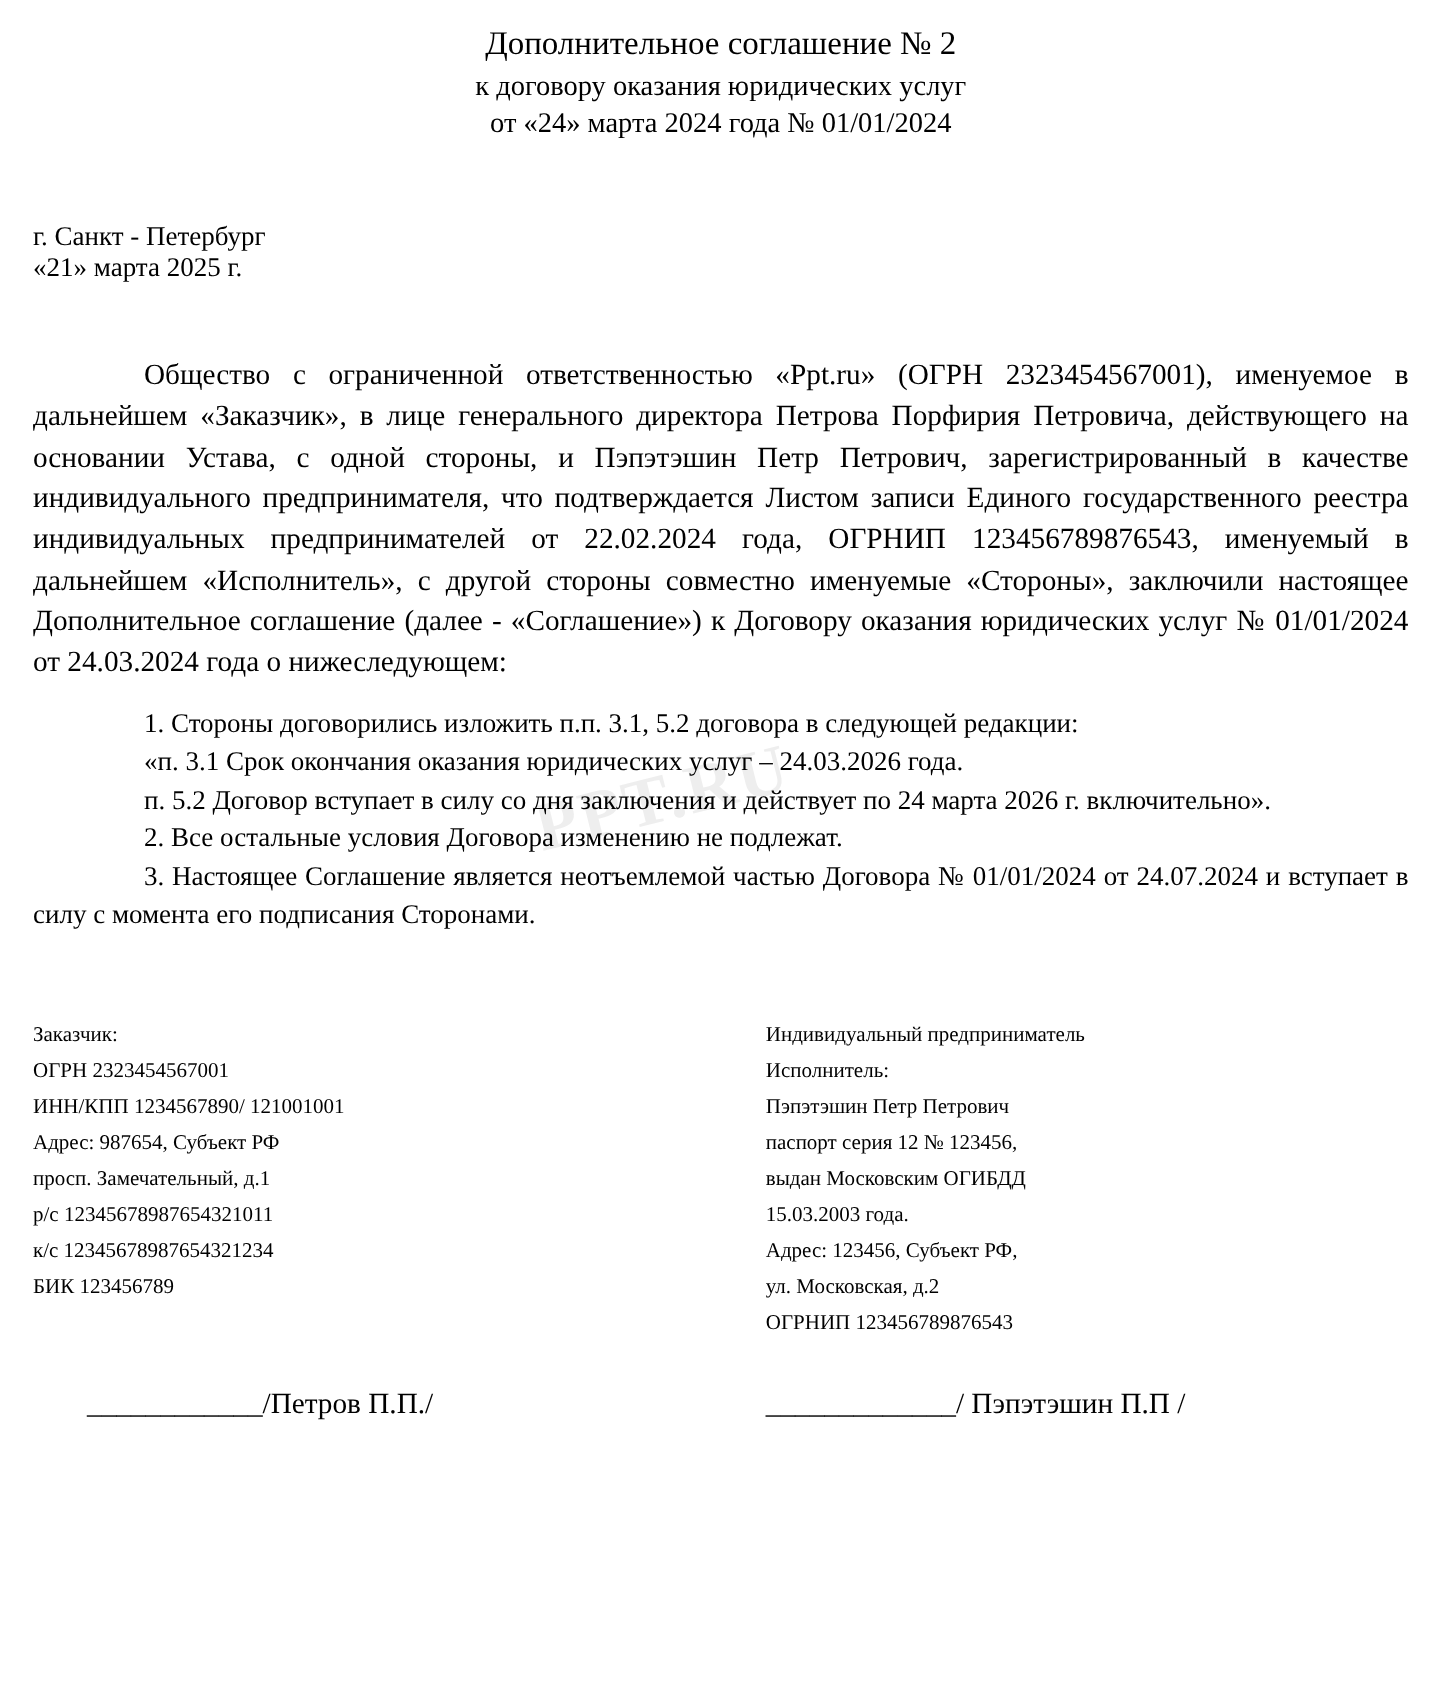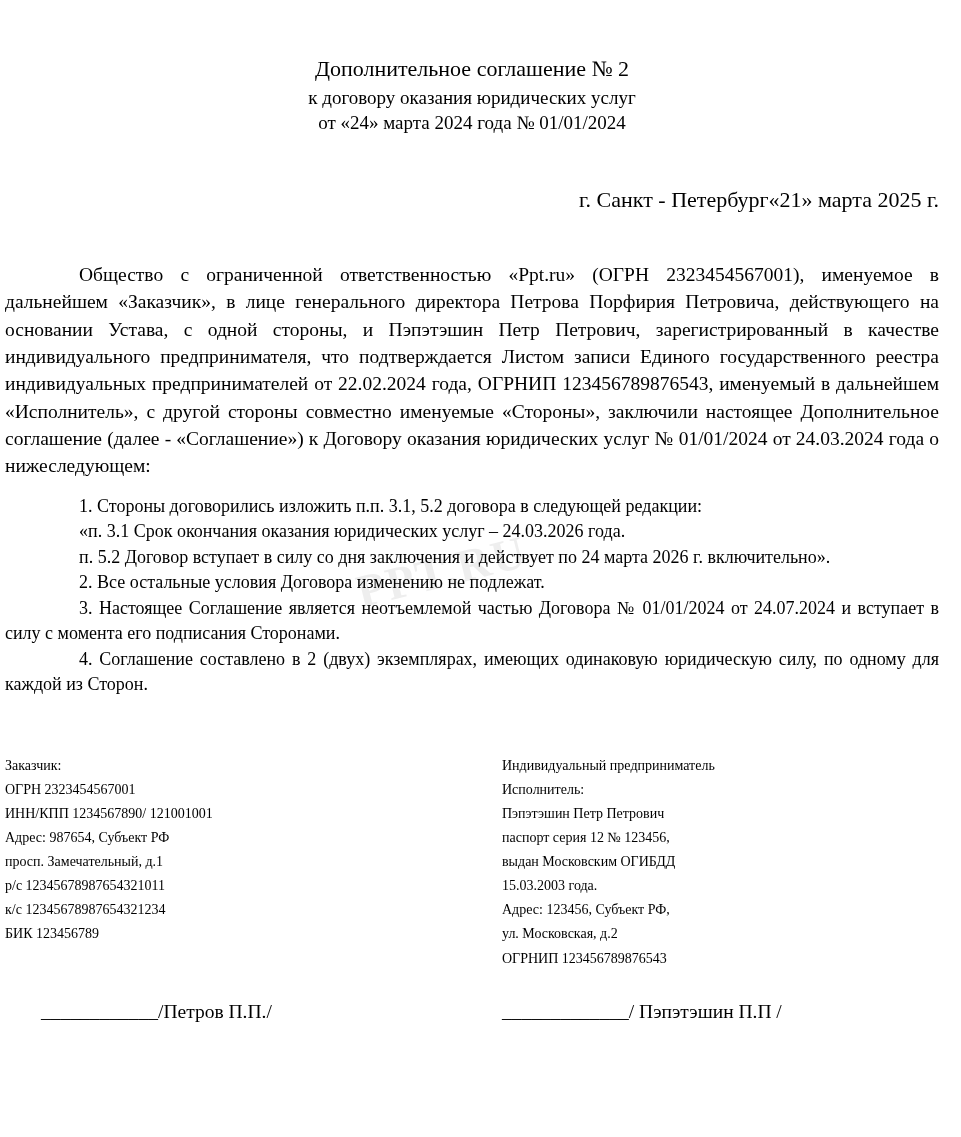--- a/index.html
+++ b/index.html
@@ -18,22 +18,21 @@
   .page {
     position: relative;
     width: 961px;
     min-height: 1137px;
     padding: 0;
     box-sizing: border-box;
   }
   .content {
     position: relative;
     z-index: 2;
-    padding: 14px 22px 0 5px;
-    margin-top: 40px;
+    padding: 14px 22px 0 22px;
   }
   
   .watermark {
     position: absolute;
     left: 355px;
     top: 505px;
     z-index: 1;
     font-family: "Liberation Serif", serif;
     font-size: 46px;
     font-weight: bold;
@@ -48,24 +47,25 @@
   }
   .title-main {
     font-size: 22px;
     margin-bottom: 2px;
   }
   .title-sub {
     font-size: 19px;
   }
   .place-date-row {
     display: flex;
-    justify-content: flex-end;
+    justify-content: space-between;
     align-items: baseline;
     margin-top: 52px;
-    font-size: 22px;
+    font-size: 18px;
+    flex-direction: column;
   }
   .body-block {
     margin-top: 48px;
     font-size: 19.5px;
     line-height: 1.40;
   }
   .para-justify {
     text-align: justify;
     text-justify: inter-word;
     text-indent: 74px;
@@ -131,21 +131,20 @@
     <div class="body-block">
       <div class="para-justify">Общество с ограниченной ответственностью «Ppt.ru» (ОГРН 2323454567001), именуемое в дальнейшем «Заказчик», в лице генерального директора Петрова Порфирия Петровича, действующего на основании Устава, с одной стороны, и    Пэпэтэшин Петр Петрович, зарегистрированный в качестве индивидуального предпринимателя, что подтверждается Листом записи Единого государственного реестра индивидуальных предпринимателей от 22.02.2024 года, ОГРНИП 123456789876543, именуемый в дальнейшем «Исполнитель», с другой стороны совместно именуемые «Стороны», заключили настоящее Дополнительное соглашение (далее  - «Соглашение») к Договору оказания юридических услуг № 01/01/2024 от 24.03.2024 года о нижеследующем:</div>
     </div>
 
     <div class="clause-list">
       <div class="clause">1.  Стороны договорились изложить п.п. 3.1, 5.2 договора в следующей редакции:</div>
       <div class="clause">«п. 3.1 Срок окончания оказания юридических услуг – 24.03.2026 года.</div>
       <div class="clause para-justify">п. 5.2 Договор вступает в силу со дня заключения и действует по 24 марта 2026 г. включительно».</div>
       <div class="clause">2. Все остальные условия Договора изменению не подлежат.</div>
       <div class="clause para-justify">3. Настоящее Соглашение является неотъемлемой частью Договора № 01/01/2024 от 24.07.2024 и вступает в силу с момента его подписания Сторонами.</div>
-      <div class="clause para-justify">4. Соглашение составлено в 2 (двух) экземплярах, имеющих одинаковую юридическую силу, по одному для каждой из Сторон.</div>
     </div>
 
     <div class="signatures">
       <div class="sig-col left">
         <div>Заказчик:</div>
         <div>ОГРН 2323454567001</div>
         <div>ИНН/КПП 1234567890/ 121001001</div>
         <div>Адрес: 987654, Субъект РФ</div>
         <div>просп. Замечательный, д.1</div>
         <div>р/с 12345678987654321011</div>

